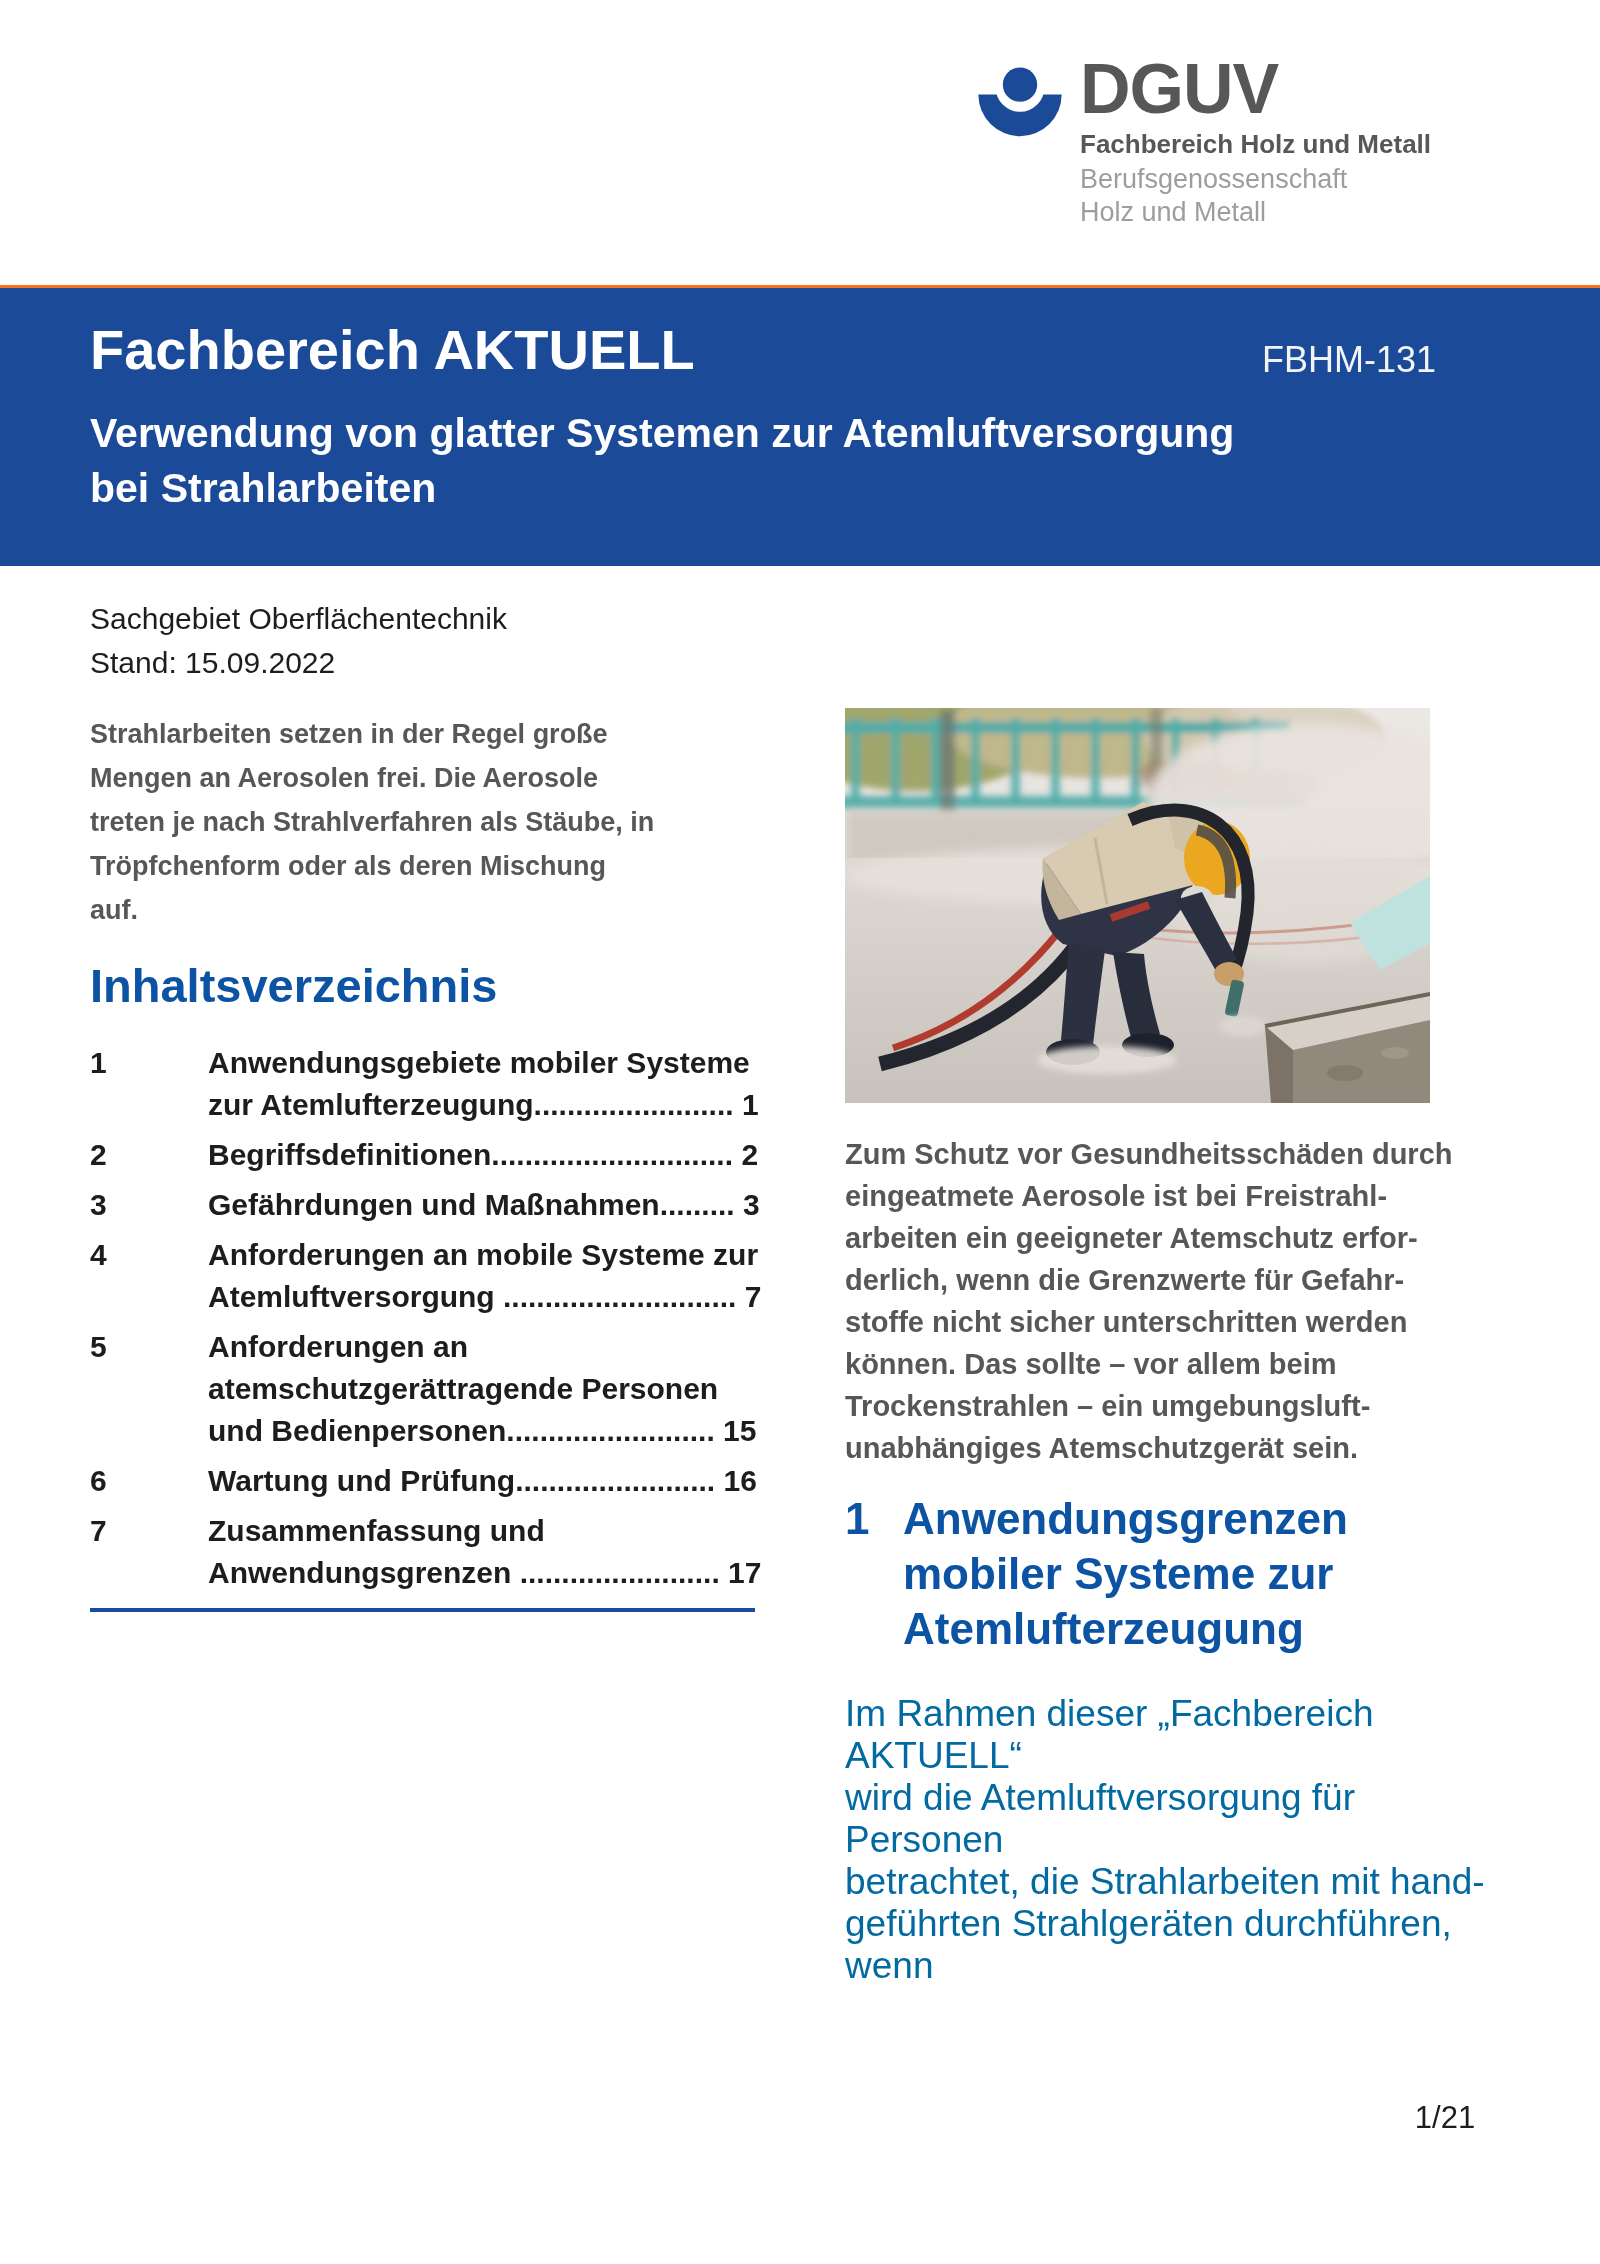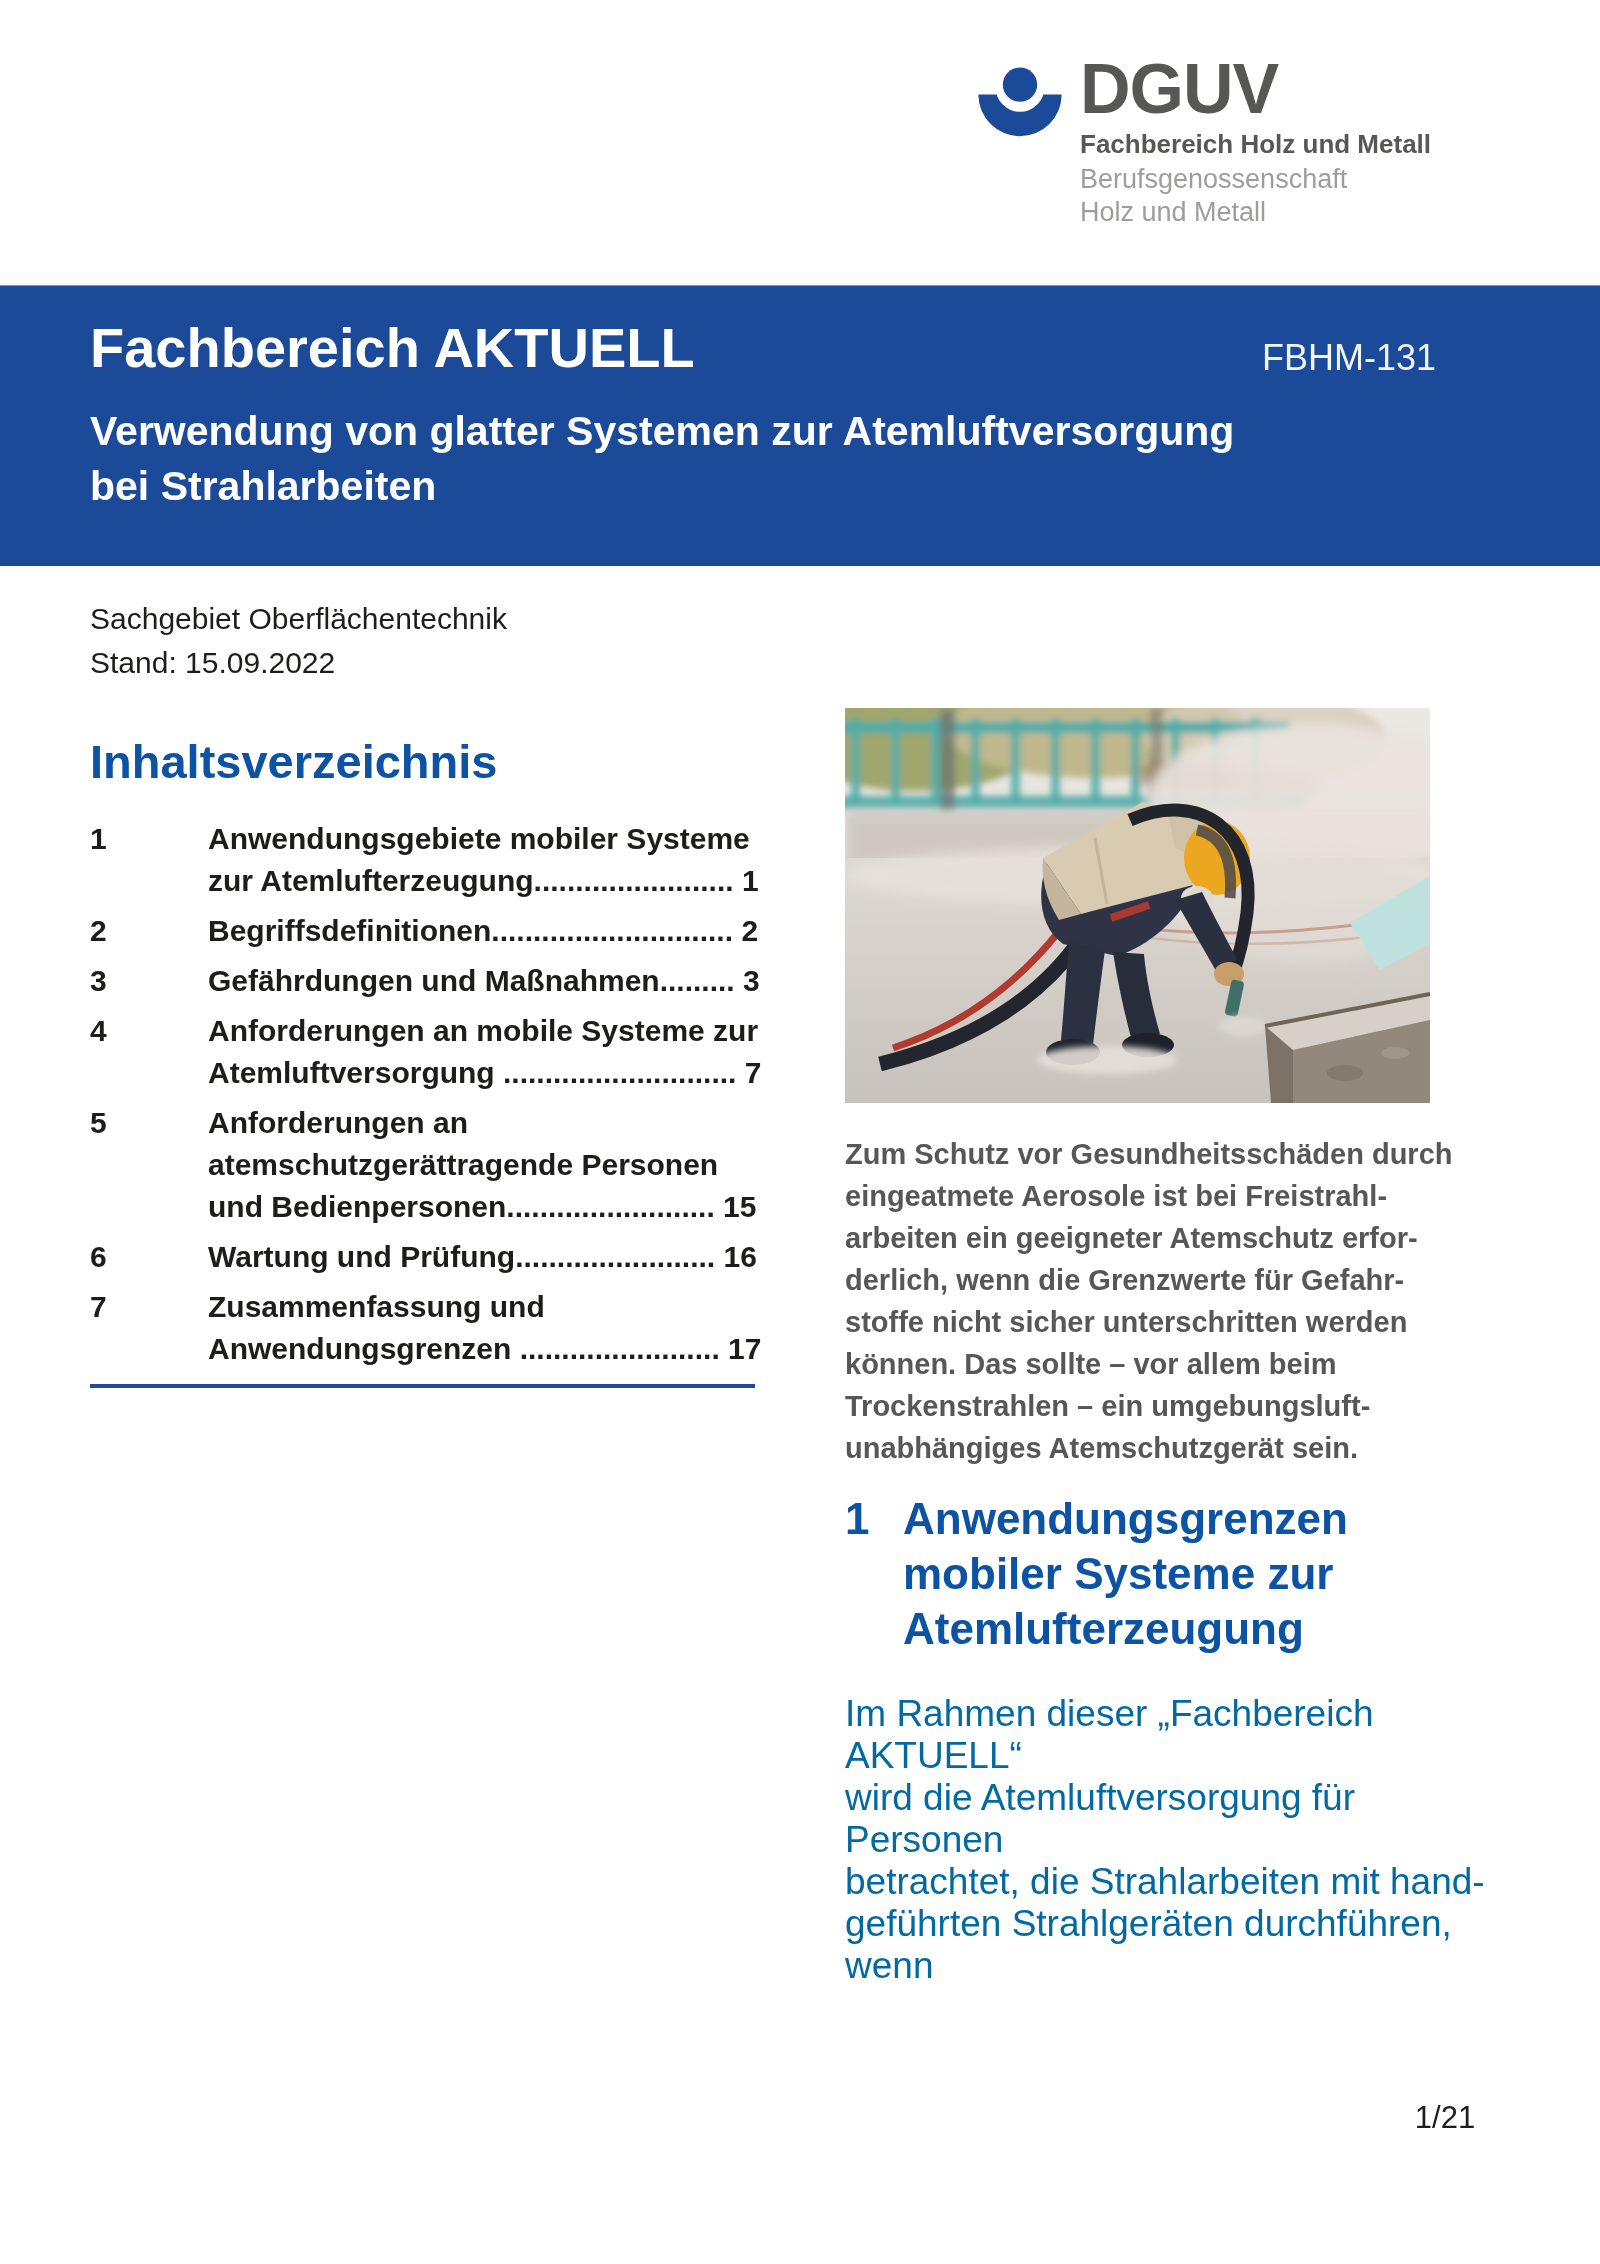--- a/index.html
+++ b/index.html
@@ -8,21 +8,21 @@
     font-family:"Liberation Sans","DejaVu Sans",sans-serif;color:#1d1d1b;
   }
   
   .logo{position:absolute;top:56px;left:976px;display:flex;align-items:flex-start;}
   .logo-icon{flex:none;margin-top:6px;}
   .logo-text{margin-left:16px;}
   .brand{font-size:70px;font-weight:bold;color:#575756;line-height:66px;letter-spacing:-1px;}
   .division{font-size:26px;font-weight:bold;color:#575756;margin-top:6px;line-height:32px;}
   .org{font-size:27px;color:#9d9d9c;line-height:33px;margin-top:3px;white-space:pre-line;}
   
-  .band{position:absolute;left:0;top:285px;width:100%;height:281px;background:#1b4a99;border-top:1px solid #f97316;box-sizing:border-box;}
+  .band{position:absolute;left:0;top:285px;width:100%;height:281px;background:#1b4a99;border-top:3px solid #f97316;box-sizing:border-box;}
   .band-title{position:absolute;left:90px;top:32px;font-size:56px;font-weight:bold;color:#ffffff;line-height:60px;}
   .doc-id{position:absolute;left:1262px;top:52px;font-size:36px;color:#f2f4f8;line-height:40px;}
   .band-subtitle{position:absolute;left:90px;top:118px;font-size:41px;font-weight:bold;color:#ffffff;line-height:55px;white-space:pre-line;}
   
   .meta{position:absolute;left:90px;top:597px;font-size:30px;line-height:44px;color:#1d1d1b;white-space:pre-line;}
   
   .col-left{position:absolute;left:90px;top:712px;width:720px;}
   .para-bold-left{font-size:27px;font-weight:bold;color:#57575a;line-height:44px;white-space:pre-line;margin:0 0 28px 0;}
   .toc-title{font-size:47px;font-weight:bold;color:#0d53a4;line-height:52px;margin:24px 0 30px 0;}
   .toc-item{display:flex;font-size:30px;font-weight:bold;color:#1d1d1b;line-height:42px;margin-bottom:8px;}
@@ -73,20 +73,25 @@
     <div class="band-title">Fachbereich AKTUELL</div>
     <div class="doc-id">FBHM-131</div>
     <div class="band-subtitle">Verwendung von glatter Systemen zur Atemluftversorgung
 bei Strahlarbeiten</div>
   </div>
 
   <div class="meta">Sachgebiet Oberflächentechnik
 Stand: 15.09.2022</div>
 
   <div class="col-left">
+    <p class="para-bold-left">Strahlarbeiten setzen in der Regel große
+Mengen an Aerosolen frei. Die Aerosole
+treten je nach Strahlverfahren als Stäube, in
+Tröpfchenform oder als deren Mischung
+auf.</p>
 
     <div class="toc-title">Inhaltsverzeichnis</div>
 
     <div class="toc-item">
       <span class="toc-num">1</span>
       <span class="toc-text">Anwendungsgebiete mobiler Systeme
 zur Atemlufterzeugung........................ 1</span>
     </div>
     <div class="toc-item">
       <span class="toc-num">2</span>

